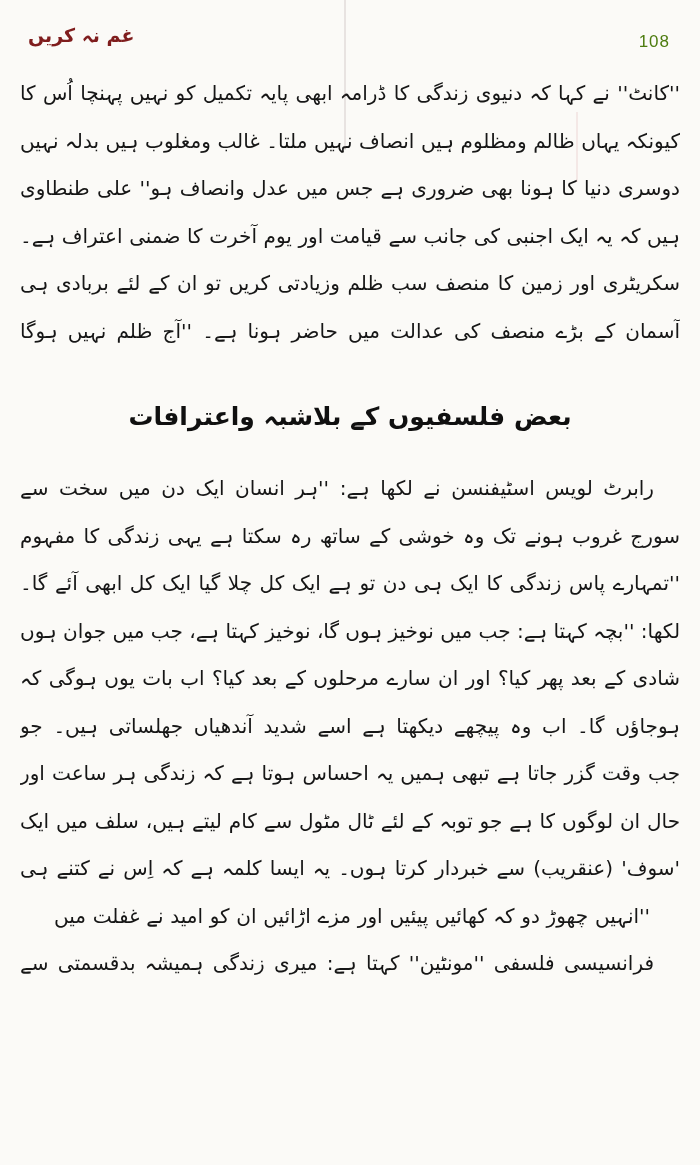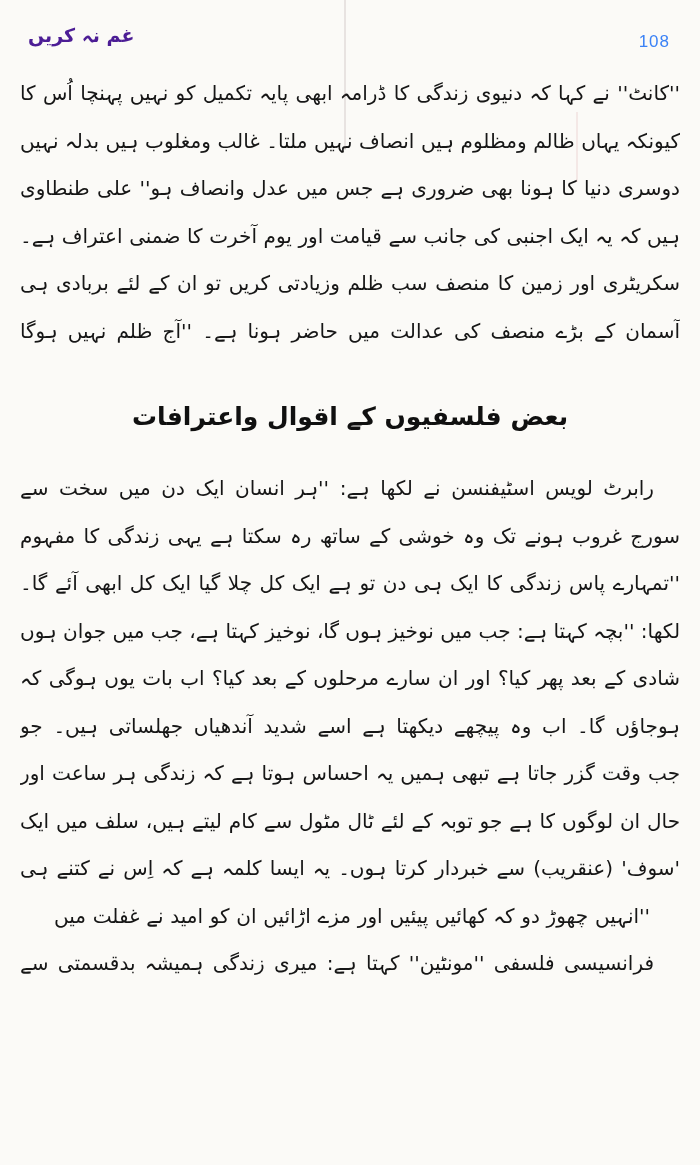--- a/index.html
+++ b/index.html
@@ -32,26 +32,26 @@
     height: 46px;
     display: flex;
     justify-content: space-between;
     align-items: flex-start;
     padding: 2px 10px 0 8px;
   }
   .book-title {
     direction: rtl;
     font-size: 19px;
     font-weight: bold;
-    color: #4c1d95;
+    color: #7f1d1d;
   }
   .page-number {
     font-family: "Liberation Sans", sans-serif;
     font-size: 17px;
-    color: #3b82f6;
+    color: #4d7c0f;
     letter-spacing: 1px;
     margin-top: 8px;
   }
 
   .body-text {
     direction: rtl;
     font-size: 20px;
     color: #161616;
   }
   .text-line {
@@ -99,21 +99,21 @@
 
     <div class="para">
       <div class="text-line">''کانٹ'' نے کہا کہ دنیوی زندگی کا ڈرامہ ابھی پایہ تکمیل کو نہیں پہنچا اُس کا ایک دوسرا سین بھی ہونا چاہئے</div>
       <div class="text-line">کیونکہ یہاں ظالم ومظلوم ہیں انصاف نہیں ملتا۔ غالب ومغلوب ہیں بدلہ نہیں پورا ہوتا۔ اس لئے ایک</div>
       <div class="text-line">دوسری دنیا کا ہونا بھی ضروری ہے جس میں عدل وانصاف ہو'' علی طنطاوی اس پر تبصرہ کرتے ہوئے کہتے</div>
       <div class="text-line">ہیں کہ یہ ایک اجنبی کی جانب سے قیامت اور یوم آخرت کا ضمنی اعتراف ہے۔ بقول شاعر: وزیر، اس کے</div>
       <div class="text-line">سکریٹری اور زمین کا منصف سب ظلم وزیادتی کریں تو ان کے لئے بربادی ہی بربادی ہے اور ان سب کو</div>
       <div class="text-line">آسمان کے بڑے منصف کی عدالت میں حاضر ہونا ہے۔ ''آج ظلم نہیں ہوگا بلاشبہ اللہ تیز حساب لینے والا</div>
     </div>
 
-    <h2 class="section-heading">بعض فلسفیوں کے اقوال واعترافات</h2>
+    <h2 class="section-heading">بعض فلسفیوں کے بلاشبہ واعترافات</h2>
 
     <div class="para">
       <div class="text-line indent">رابرٹ لویس اسٹیفنسن نے لکھا ہے: ''ہر انسان ایک دن میں سخت سے سخت کام کرسکتا ہے اور</div>
       <div class="text-line">سورج غروب ہونے تک وہ خوشی کے ساتھ رہ سکتا ہے یہی زندگی کا مفہوم ہے۔'' ایک فلسفی کا کہنا ہے</div>
       <div class="text-line">''تمہارے پاس زندگی کا ایک ہی دن تو ہے ایک کل چلا گیا ایک کل ابھی آئے گا۔ اسٹیفن لیکوک نے</div>
       <div class="text-line">لکھا: ''بچہ کہتا ہے: جب میں نوخیز ہوں گا، نوخیز کہتا ہے، جب میں جوان ہوں گا تو شادی کروں گا۔ لیکن</div>
       <div class="text-line">شادی کے بعد پھر کیا؟ اور ان سارے مرحلوں کے بعد کیا؟ اب بات یوں ہوگی کہ جب میں ریٹائرڈ</div>
       <div class="text-line">ہوجاؤں گا۔ اب وہ پیچھے دیکھتا ہے اسے شدید آندھیاں جھلساتی ہیں۔ جو زندگی گزر گئی وہ اسے کھو چکا۔</div>
       <div class="text-line">جب وقت گزر جاتا ہے تبھی ہمیں یہ احساس ہوتا ہے کہ زندگی ہر ساعت اور ہر منٹ گزرتی ہے۔'' یہی</div>
       <div class="text-line">حال ان لوگوں کا ہے جو توبہ کے لئے ٹال مٹول سے کام لیتے ہیں، سلف میں ایک نے کہا '' میں تمہیں</div>

